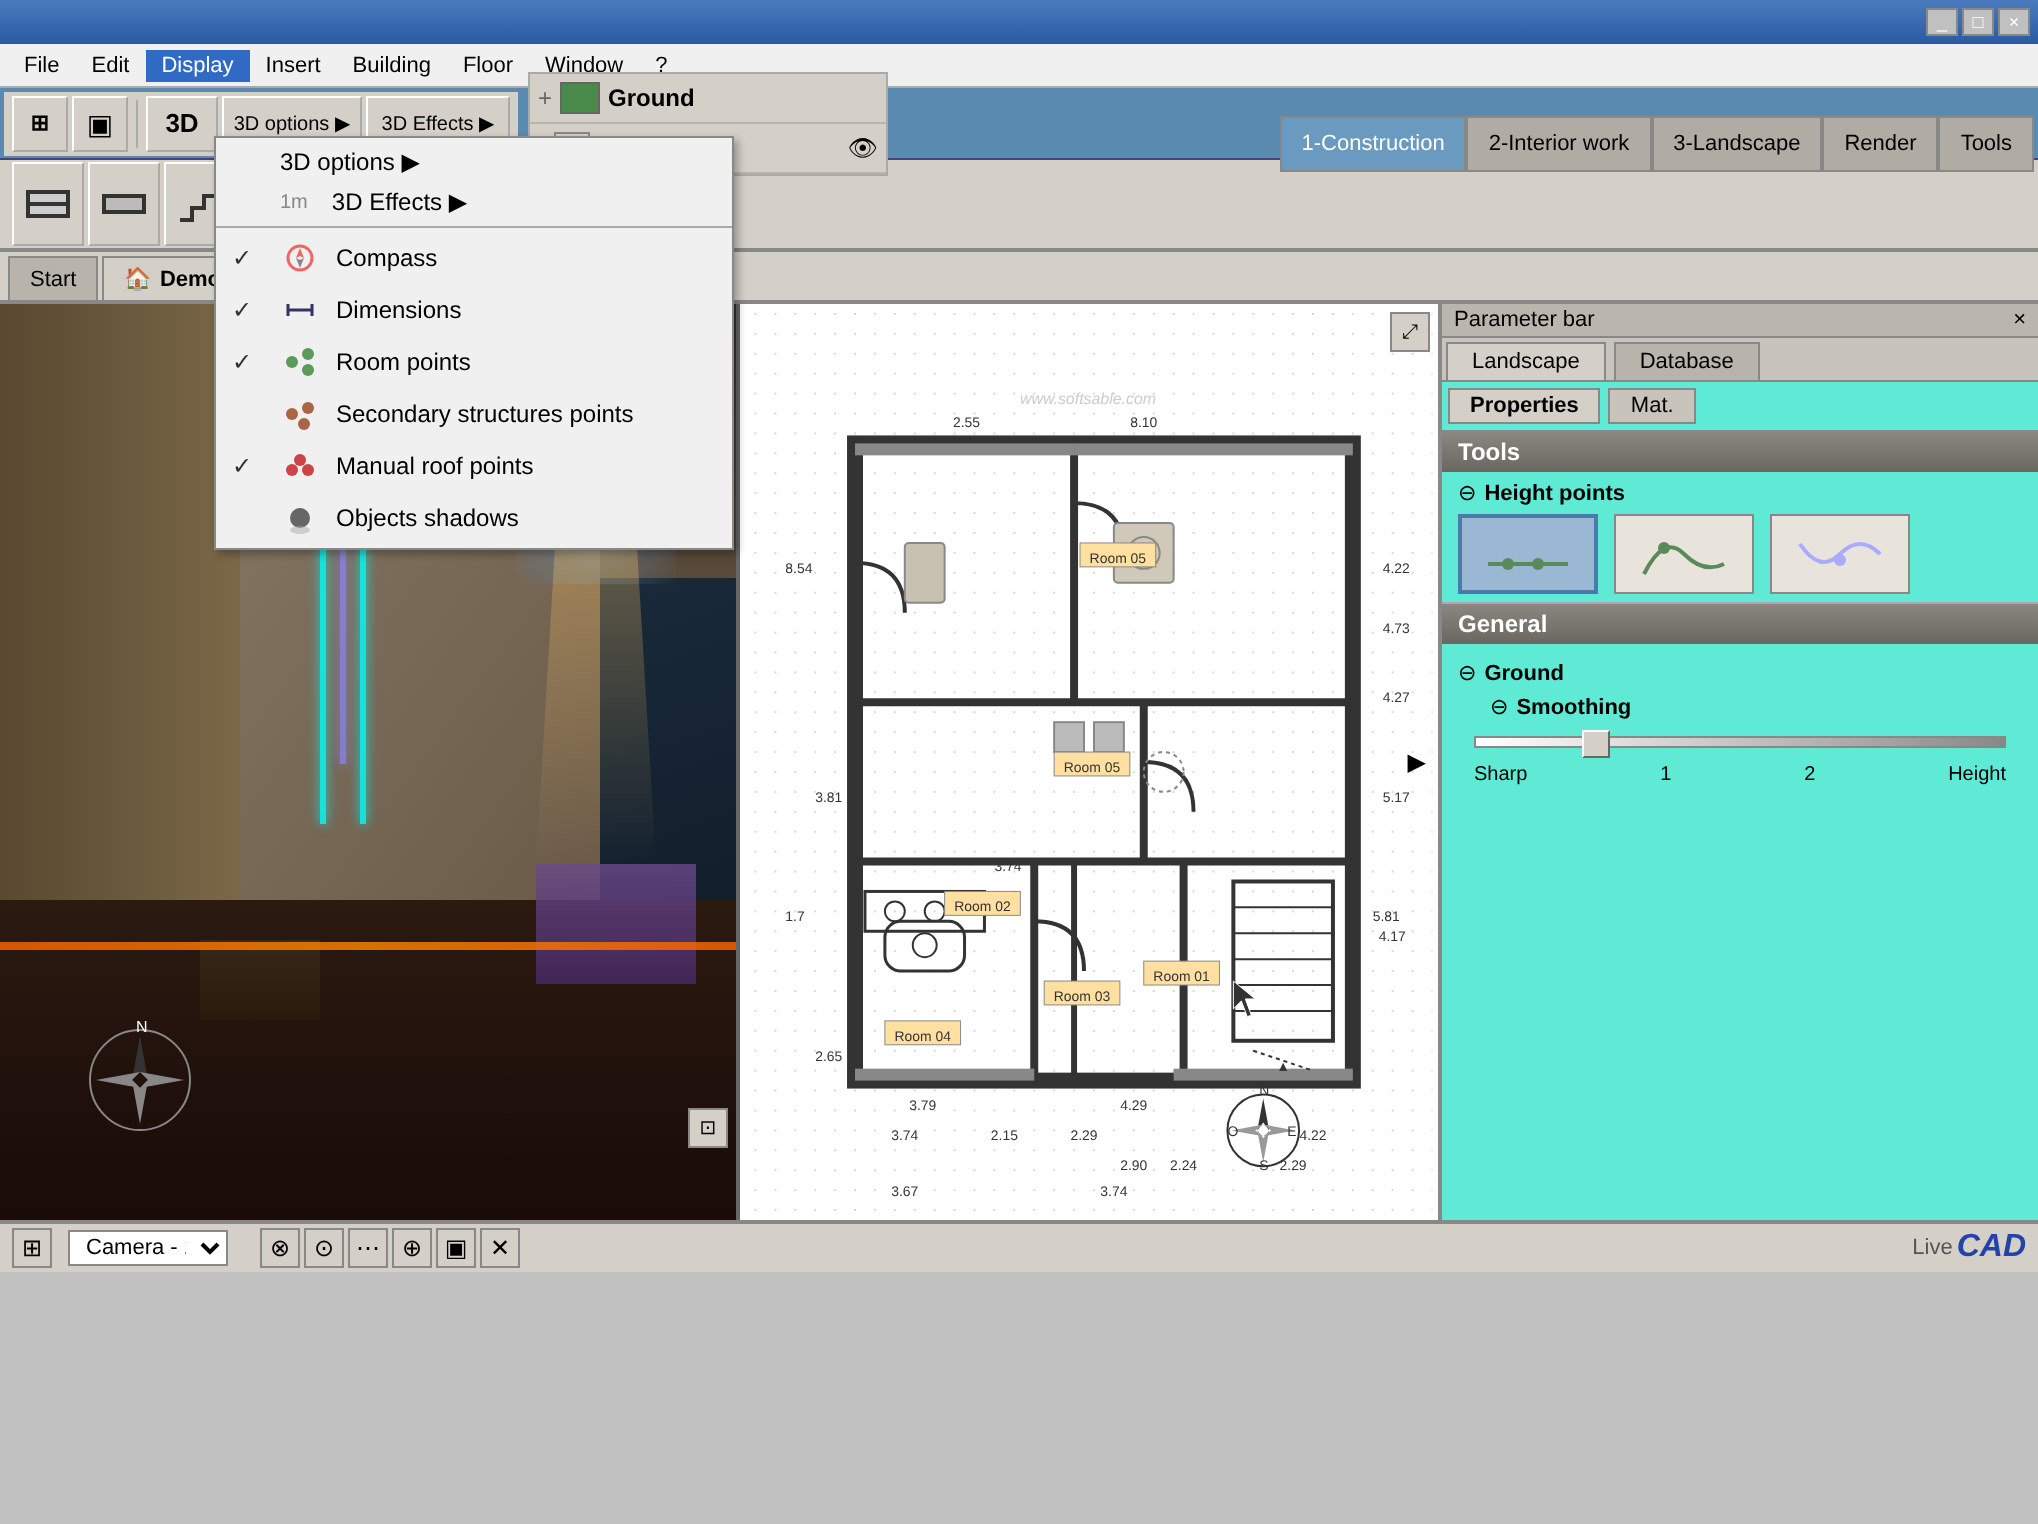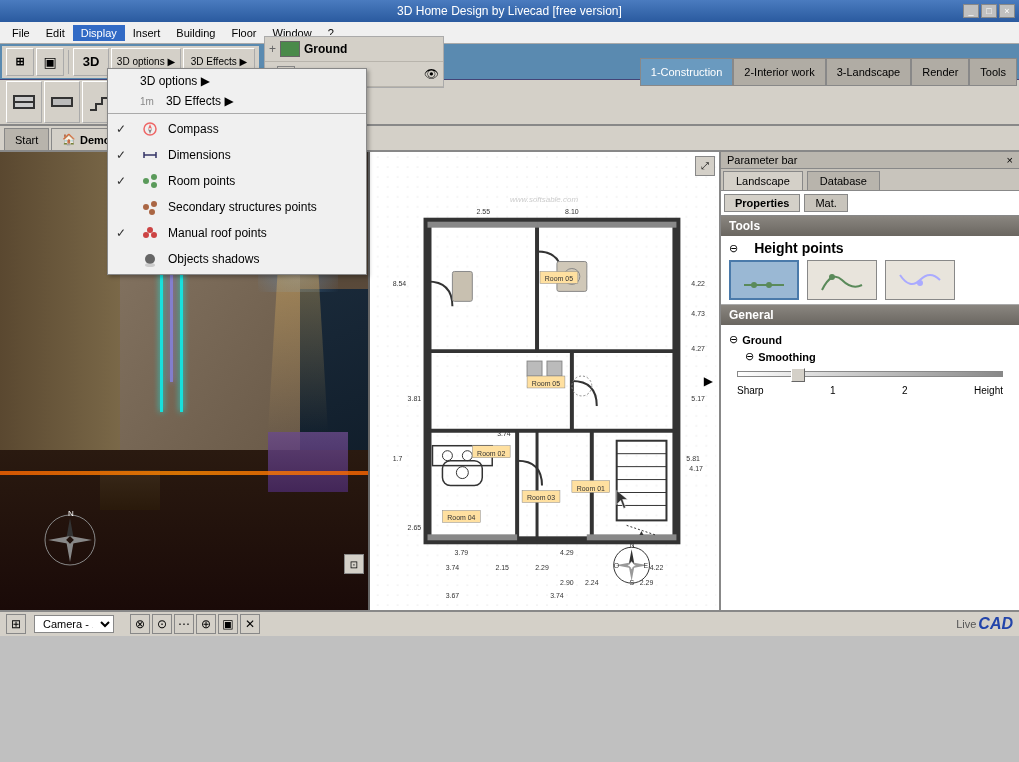--- a/index.html
+++ b/index.html
@@ -178,21 +178,21 @@
     #view-plan {
       flex: 1;
       background: white;
       position: relative;
       overflow: hidden;
     }
 
     
     #right-panel {
       width: 300px;
-      background: #ffffff;
+      background: #5eead4;
       border-left: 2px solid #888;
       display: flex;
       flex-direction: column;
       flex-shrink: 0;
     }
     #param-bar-header {
       background: #bab6ae;
       padding: 2px 6px;
       font-size: 11px;
       display: flex;
@@ -415,21 +415,20 @@
     #floorplan-svg {
       position: absolute;
       top: 0; left: 0;
       width: 100%; height: 100%;
     }
   </style>
 </head>
 <body>
 
 <div id="title-bar">
-  <span>3D Home Design by Livecad [free version]</span>
   <div class="window-controls">
     <div class="win-btn">_</div>
     <div class="win-btn">□</div>
     <div class="win-btn">×</div>
   </div>
 </div>
 
 <div id="menu-bar">
   <span class="menu-item">File</span>
   <span class="menu-item">Edit</span>
@@ -724,21 +723,21 @@
       <div class="sub-tab">Mat.</div>
     </div>
 
     <div class="section-header">
       <span>Tools</span>
     </div>
 
     <div style="padding:4px 8px; border-bottom:1px solid #aaa;">
       <div style="display:flex;align-items:center;gap:4px;margin-bottom:4px;">
         <span style="font-size:11px;">⊖</span>
-        <span style="font-size:14px;font-weight:bold;margin-left:12px;">Height points</span>
+        <span style="font-size:11px;font-weight:bold;">Height points</span>
       </div>
       <div class="height-points-row">
         <div class="height-point-btn active">
           <svg width="50" height="30">
             <polyline points="5,20 20,20 35,20 45,20" fill="none" stroke="#5a8a5a" stroke-width="2"></polyline>
             <circle cx="15" cy="20" r="3" fill="#5a8a5a"></circle>
             <circle cx="30" cy="20" r="3" fill="#5a8a5a"></circle>
           </svg>
         </div>
         <div class="height-point-btn">

